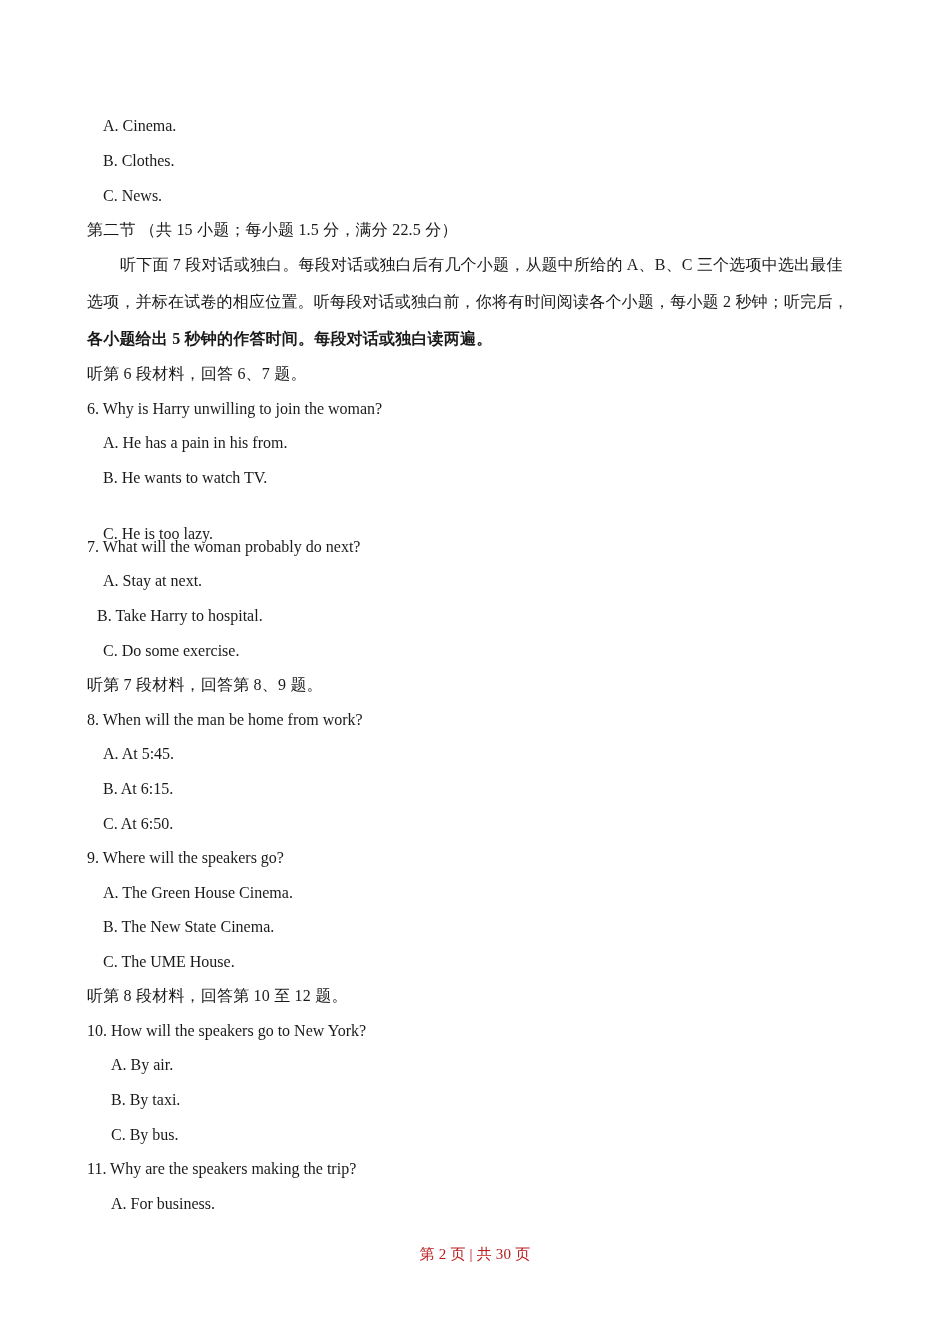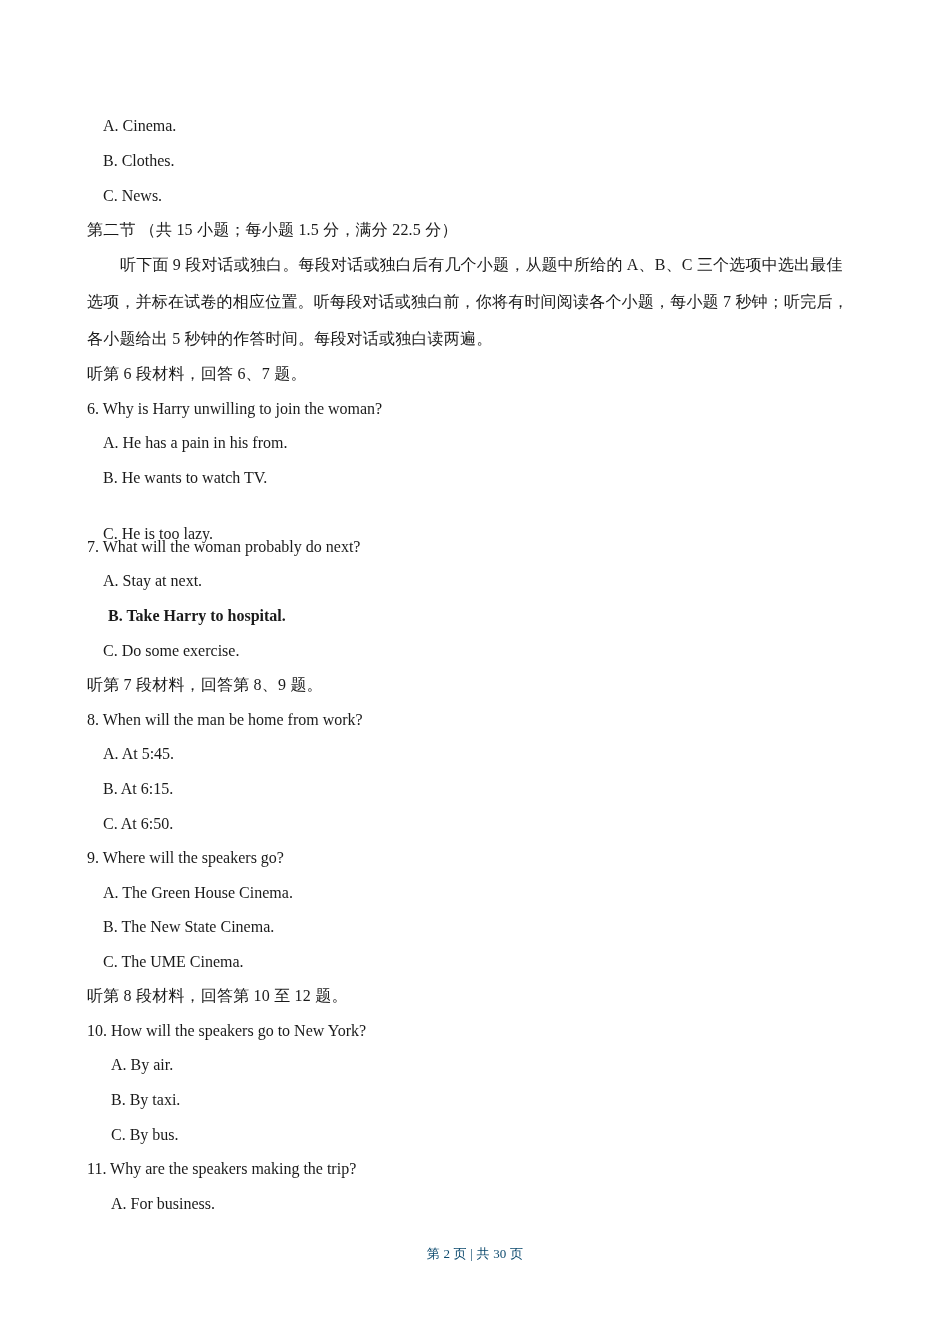--- a/index.html
+++ b/index.html
@@ -23,58 +23,58 @@
     }
     .cn {
       letter-spacing: 0.2px;
     }
     .footer {
       position: absolute;
       top: 1245px;
       left: 0;
       width: 950px;
       text-align: center;
-      font-size: 13px;
-      color: #0c4a6e;
+      font-size: 15px;
+      color: #b91c1c;
     }
   </style>
 </head>
 <body>
 
 <div class="line" style="top:116px;left:103px;">A. Cinema.</div>
 <div class="line" style="top:151px;left:103px;">B. Clothes.</div>
 <div class="line" style="top:186px;left:103px;">C. News.</div>
 
 <div class="line cn" style="top:220px;left:87px;">第二节 （共 15 小题；每小题 1.5 分，满分 22.5 分）</div>
 
-<div class="line cn" style="top:255px;left:120px;">听下面 9 段对话或独白。每段对话或独白后有几个小题，从题中所给的 A、B、C 三个选项中选出最佳</div>
-<div class="line cn" style="top:292px;left:87px;">选项，并标在试卷的相应位置。听每段对话或独白前，你将有时间阅读各个小题，每小题 7 秒钟；听完后，</div>
-<div class="line cn" style="top:329px;left:87px;">各小题给出 5 秒钟的作答时间。每段对话或独白读两遍。</div>
+<div class="line cn" style="top:255px;left:120px;">听下面 7 段对话或独白。每段对话或独白后有几个小题，从题中所给的 A、B、C 三个选项中选出最佳</div>
+<div class="line cn" style="top:292px;left:87px;">选项，并标在试卷的相应位置。听每段对话或独白前，你将有时间阅读各个小题，每小题 2 秒钟；听完后，</div>
+<div class="line cn" style="top:329px;left:87px;font-weight:bold;">各小题给出 5 秒钟的作答时间。每段对话或独白读两遍。</div>
 
 <div class="line cn" style="top:364px;left:87px;">听第 6 段材料，回答 6、7 题。</div>
 <div class="line" style="top:399px;left:87px;">6. Why is Harry unwilling to join the woman?</div>
 <div class="line" style="top:433px;left:103px;">A. He has a pain in his from.</div>
 <div class="line" style="top:468px;left:103px;">B. He wants to watch TV.</div>
 <div class="line" style="top:502px;left:103px;margin-top:22px;">C. He is too lazy.</div>
 
 <div class="line" style="top:537px;left:87px;">7. What will the woman probably do next?</div>
 <div class="line" style="top:571px;left:103px;">A. Stay at next.</div>
-<div class="line" style="top:606px;left:108px;font-weight:bold;">B. Take Harry to hospital.</div>
+<div class="line" style="top:606px;left:97px;">B. Take Harry to hospital.</div>
 <div class="line" style="top:641px;left:103px;">C. Do some exercise.</div>
 
 <div class="line cn" style="top:675px;left:87px;">听第 7 段材料，回答第 8、9 题。</div>
 <div class="line" style="top:710px;left:87px;">8. When will the man be home from work?</div>
 <div class="line" style="top:744px;left:103px;">A. At 5:45.</div>
 <div class="line" style="top:779px;left:103px;">B. At 6:15.</div>
 <div class="line" style="top:814px;left:103px;text-align:right;">C. At 6:50.</div>
 
 <div class="line" style="top:848px;left:87px;">9. Where will the speakers go?</div>
 <div class="line" style="top:883px;left:103px;">A. The Green House Cinema.</div>
 <div class="line" style="top:917px;left:103px;">B. The New State Cinema.</div>
-<div class="line" style="top:952px;left:103px;">C. The UME Cinema.</div>
+<div class="line" style="top:952px;left:103px;">C. The UME House.</div>
 
 <div class="line cn" style="top:986px;left:87px;">听第 8 段材料，回答第 10 至 12 题。</div>
 <div class="line" style="top:1021px;left:87px;">10. How will the speakers go to New York?</div>
 <div class="line" style="top:1055px;left:111px;">A. By air.</div>
 <div class="line" style="top:1090px;left:111px;">B. By taxi.</div>
 <div class="line" style="top:1125px;left:111px;">C. By bus.</div>
 
 <div class="line" style="top:1159px;left:87px;">11. Why are the speakers making the trip?</div>
 <div class="line" style="top:1194px;left:111px;">A. For business.</div>
 

